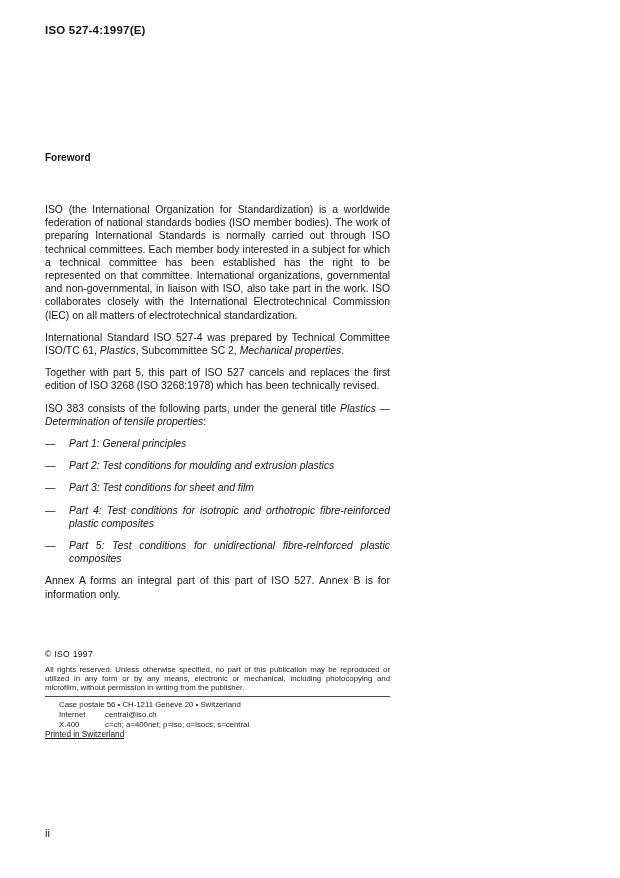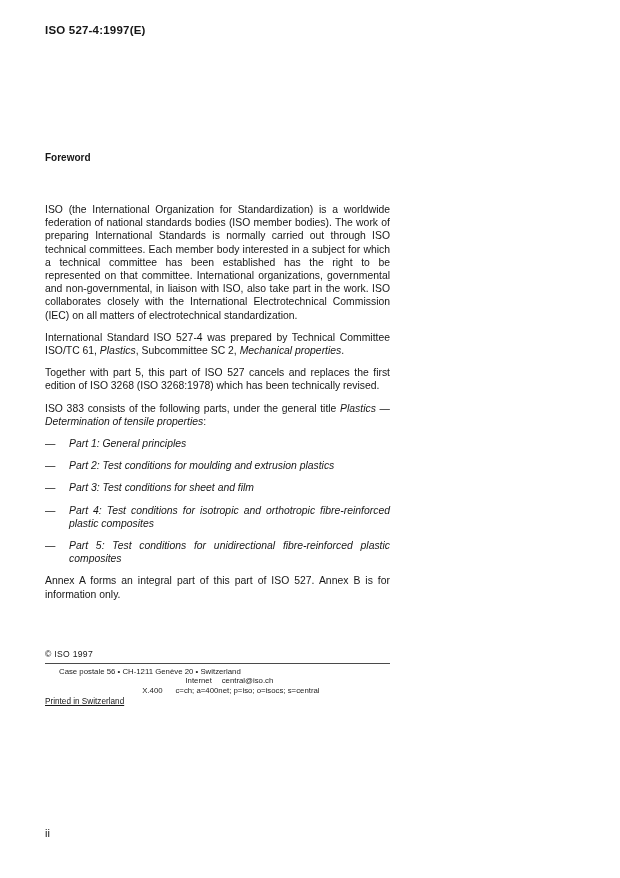--- a/index.html
+++ b/index.html
@@ -73,21 +73,21 @@
     width: 100%;
     height: 0;
   }
   .address-block {
     margin-left: 14px;
     padding-top: 3px;
     font-size: 7.8px;
     line-height: 9.6px;
     color: #1c1c1c;
   }
-  .contact-row { white-space: nowrap; text-align: center; }
+  .contact-row { white-space: nowrap; }
   .contact-label {
     display: inline-block;
     width: 46px;
   }
   .printed {
     margin-top: 1px;
     font-size: 8.2px;
     text-decoration: underline;
   }
   .page-num {
@@ -135,20 +135,21 @@
     <div class="list-item">
       <span class="dash">—</span>
       <span class="part-text">Part 5: Test conditions for unidirectional fibre-reinforced plastic composites</span>
     </div>
   </div>
 
   <p class="body-para">Annex A forms an integral part of this part of ISO 527. Annex B is for information only.</p>
 
   <div class="footer">
     <div class="copyright">©  ISO 1997</div>
+    <p class="rights">All rights reserved. Unless otherwise specified, no part of this publication may be reproduced or utilized in any form or by any means, electronic or mechanical, including photocopying and microfilm, without permission in writing from the publisher.</p>
     <div class="divider"></div>
     <div class="address-block">
       <div>Case postale 56 • CH-1211 Genève 20 • Switzerland</div>
       <div class="contact-row"><span class="contact-label">Internet</span><span>central@iso.ch</span></div>
       <div class="contact-row"><span class="contact-label">X.400</span><span>c=ch; a=400net; p=iso; o=isocs; s=central</span></div>
     </div>
     <div class="printed">Printed in Switzerland</div>
   </div>
 
 </div>

